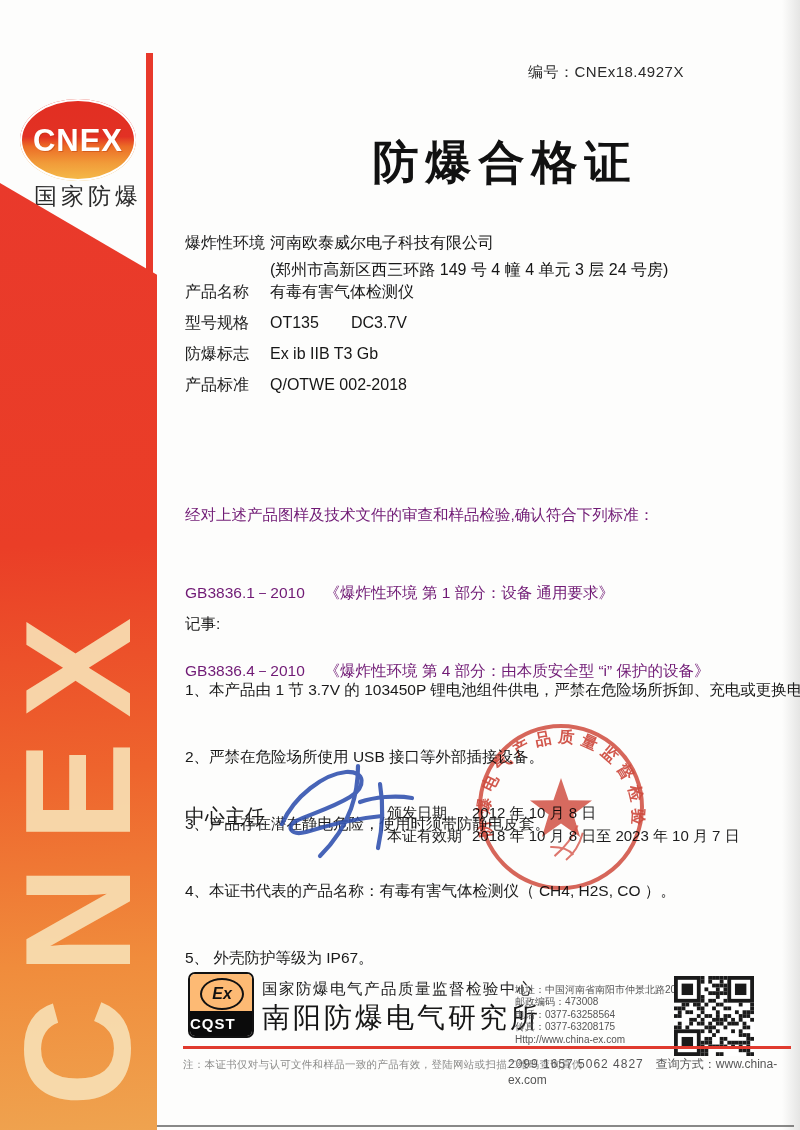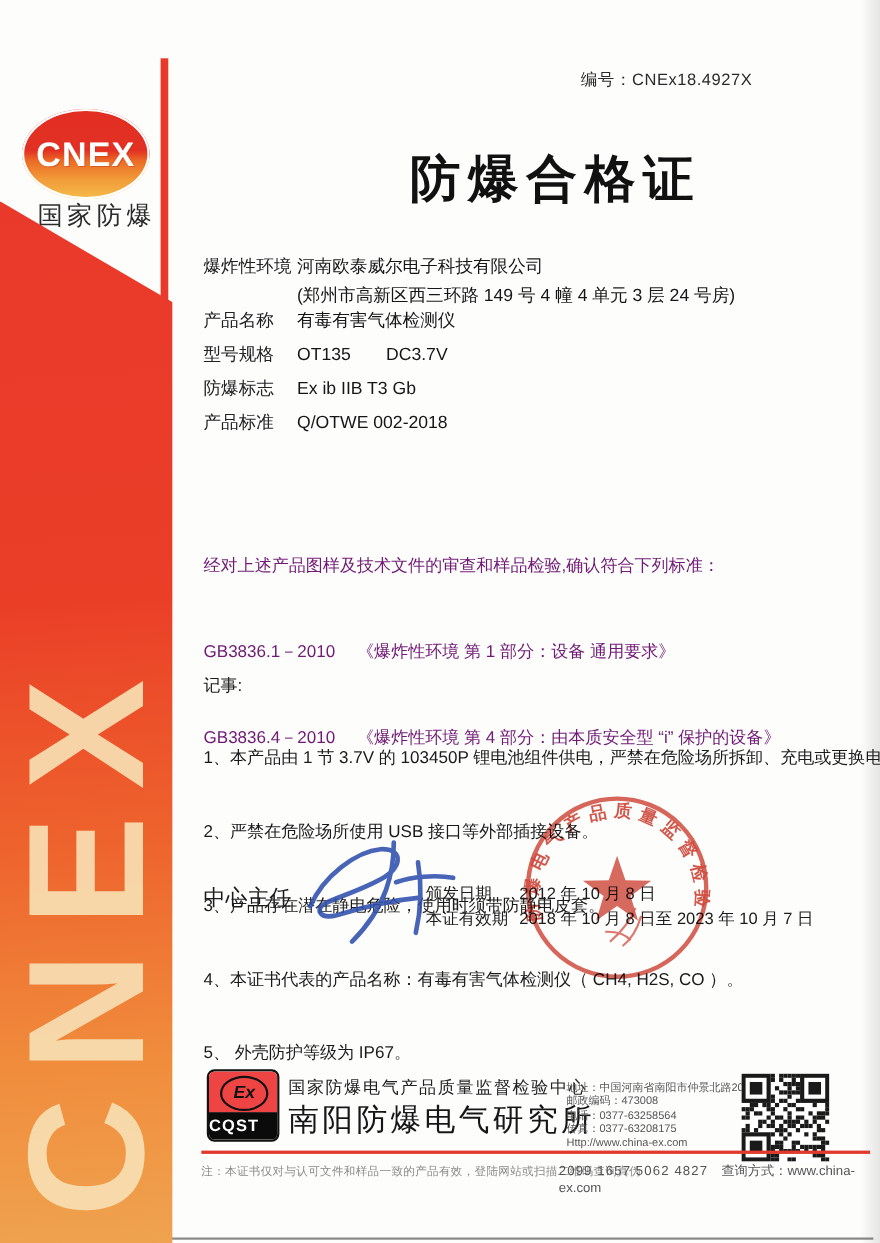--- a/index.html
+++ b/index.html
@@ -46,21 +46,21 @@
   
   .director{position:absolute;left:185px;top:803px;font-size:20px;}
   .sig{position:absolute;left:260px;top:758px;}
   .daterow{position:absolute;left:387px;height:22px;font-size:15px;line-height:22px;white-space:pre;}
   .daterow .lab{display:inline-block;width:85px;}
   .stamp{position:absolute;left:470px;top:716px;mix-blend-mode:multiply;opacity:.92;}
 
   
   .flogo{position:absolute;left:188px;top:972px;width:62px;height:62px;border:2.5px solid #111;
     border-radius:7px;background:#fff;overflow:hidden;}
-  .flogo .ex-area{position:relative;height:37px;background:#ef4444;}
+  .flogo .ex-area{position:relative;height:37px;background:#fdba74;}
   .flogo .ex-oval{position:absolute;left:10px;top:4px;width:40px;height:28px;border:2.5px solid #111;
     border-radius:50%;text-align:center;line-height:27px;font-size:16px;font-weight:700;font-style:italic;color:#111;}
   .flogo .cqst{height:25px;background:#0b0b0b;color:#fff;text-align:left;line-height:25px;
     font-size:15px;font-weight:700;letter-spacing:1px;}
   .center-name{position:absolute;left:262px;top:979px;font-size:15.5px;letter-spacing:1.5px;color:#222;}
   .institute-name{position:absolute;left:262px;top:999px;font-size:28px;letter-spacing:3px;color:#161616;}
   .addr{position:absolute;left:515px;top:984px;font-size:10px;line-height:12.4px;color:#555;}
   .qr{position:absolute;left:674px;top:976px;}
   .redline{position:absolute;left:183px;top:1046px;width:608px;height:3px;background:#e03a2e;}
   .footnote{position:absolute;left:183px;top:1058px;font-size:10.5px;color:#8a8a88;letter-spacing:.3px;}

